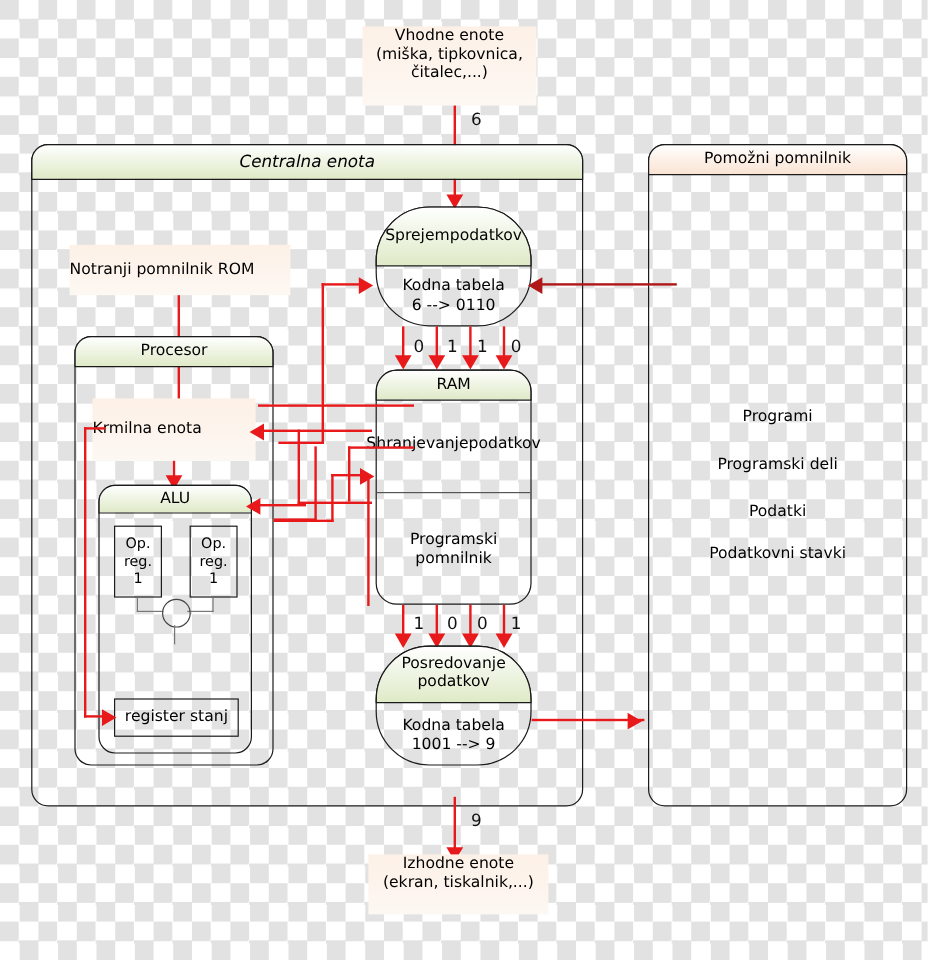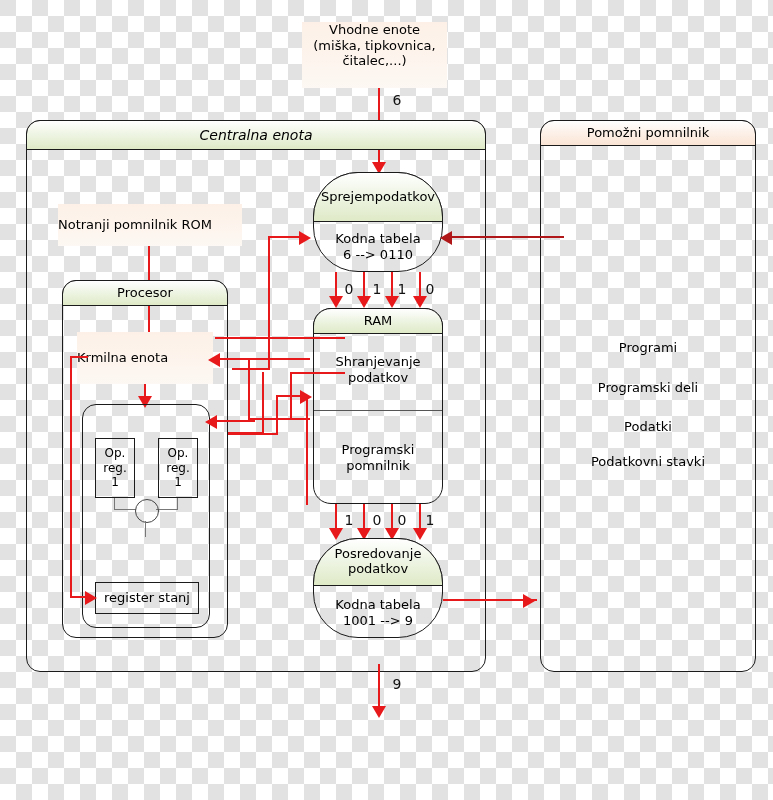--- a/index.html
+++ b/index.html
@@ -106,20 +106,23 @@
   </div>
 
   <div class="softbox" style="left:77px;top:332px;width:136px;height:52px;font-size:13px;">
     <span>Krmilna enota</span>
   </div>
 
   <div class="rl v" style="left:144px;top:384px;height:16px;"></div>
   <div class="arr arr-d" style="left:138px;top:396px;"></div>
 
   <div class="panel" style="left:82px;top:404px;width:128px;height:224px;"></div>
+  <div class="panel-hdr grad-green" style="left:82px;top:404px;width:128px;height:24px;font-size:13px;">
+    <span>ALU</span>
+  </div>
 
   <div class="box" style="left:95px;top:438px;width:40px;height:60px;flex-direction:column;font-size:12px;">
     <div>Op.</div>
     <div>reg.</div>
     <div>1</div>
   </div>
   <div class="box" style="left:158px;top:438px;width:40px;height:60px;flex-direction:column;font-size:12px;">
     <div>Op.</div>
     <div>reg.</div>
     <div>1</div>
@@ -167,21 +170,21 @@
 
   <div class="bit" style="left:341px;top:281px;width:16px;">0</div>
   <div class="bit" style="left:369px;top:281px;width:16px;">1</div>
   <div class="bit" style="left:394px;top:281px;width:16px;">1</div>
   <div class="bit" style="left:422px;top:281px;width:16px;">0</div>
 
   <div class="panel" style="left:313px;top:308px;width:130px;height:196px;border-radius:18px;"></div>
   <div class="panel-hdr grad-green" style="left:313px;top:308px;width:130px;height:26px;border-radius:18px 18px 0 0;font-size:13px;">
     <span>RAM</span>
   </div>
-  <div class="plain-text" style="left:313px;top:340px;width:130px;height:60px;flex-direction:column;font-size:13px;">
+  <div class="plain-text" style="left:313px;top:340px;width:130px;height:60px;font-size:13px;">
     <div>Shranjevanje</div>
     <div>podatkov</div>
   </div>
   <div class="sep-thin" style="left:314px;top:410px;width:128px;"></div>
   <div class="plain-text" style="left:313px;top:428px;width:130px;height:60px;flex-direction:column;font-size:13px;">
     <div>Programski</div>
     <div>pomnilnik</div>
   </div>
 
   <div class="rl h" style="left:215px;top:337px;width:130px;"></div>
@@ -243,14 +246,18 @@
   <div class="rl h dk" style="left:450px;top:236px;width:114px;"></div>
   <div class="arr arr-l dkx" style="left:440px;top:231px;"></div>
 
   <div class="rl h" style="left:443px;top:599px;width:94px;"></div>
   <div class="arr arr-r" style="left:523px;top:594px;"></div>
 
   <div class="rl v" style="left:378px;top:664px;height:46px;"></div>
   <div class="arr arr-d" style="left:372px;top:706px;"></div>
   <div class="bit" style="left:388px;top:676px;width:18px;">9</div>
 
+  <div class="softbox" style="left:307px;top:712px;width:150px;height:50px;flex-direction:column;font-size:13px;">
+    <div>Izhodne enote</div>
+    <div>(ekran, tiskalnik,...)</div>
+  </div>
 
 </div>
 
 </body></html>

